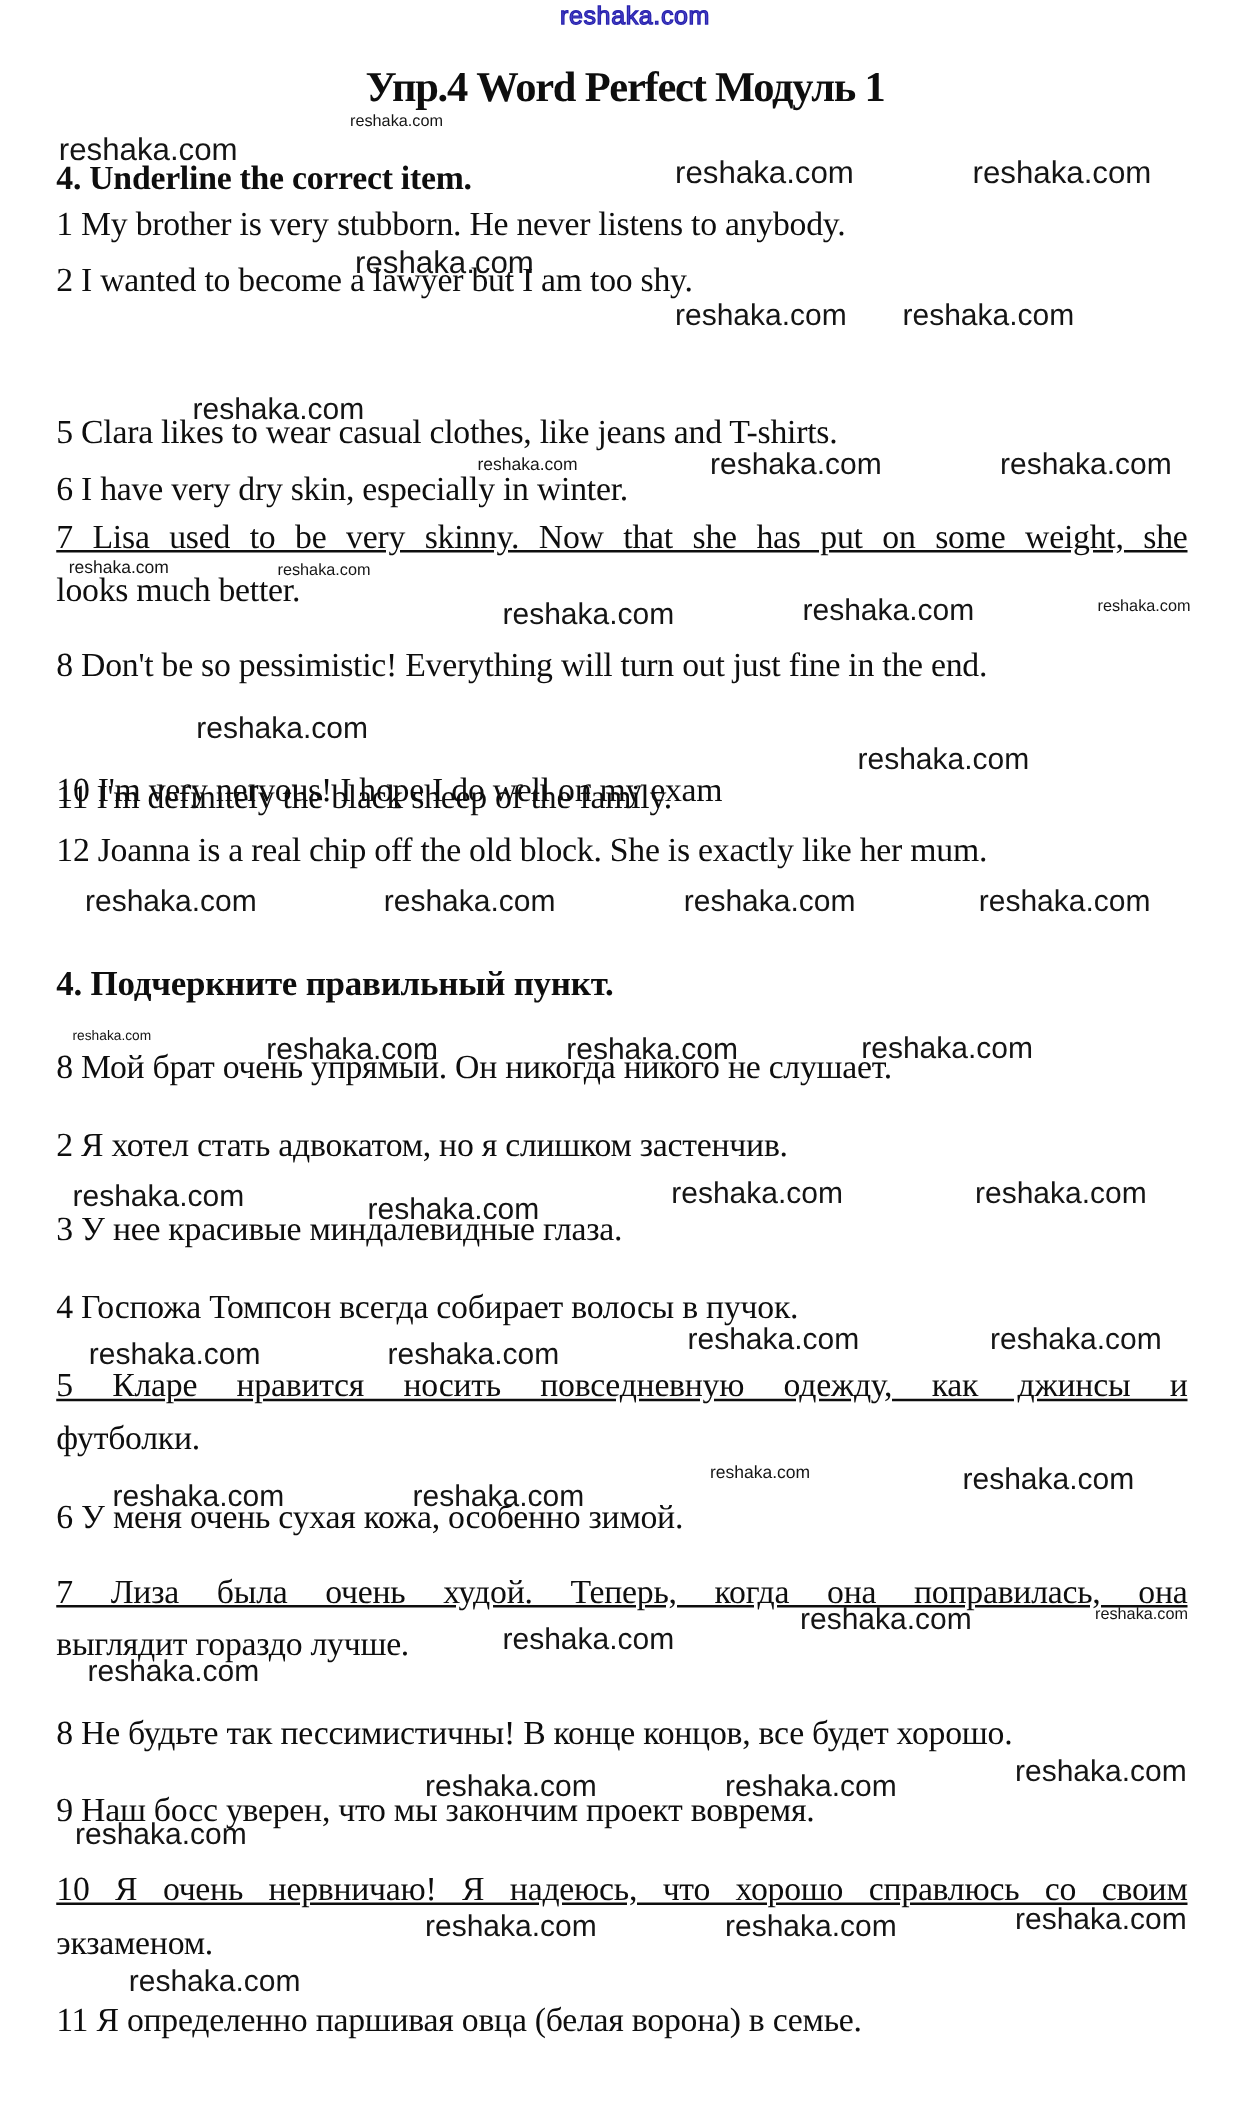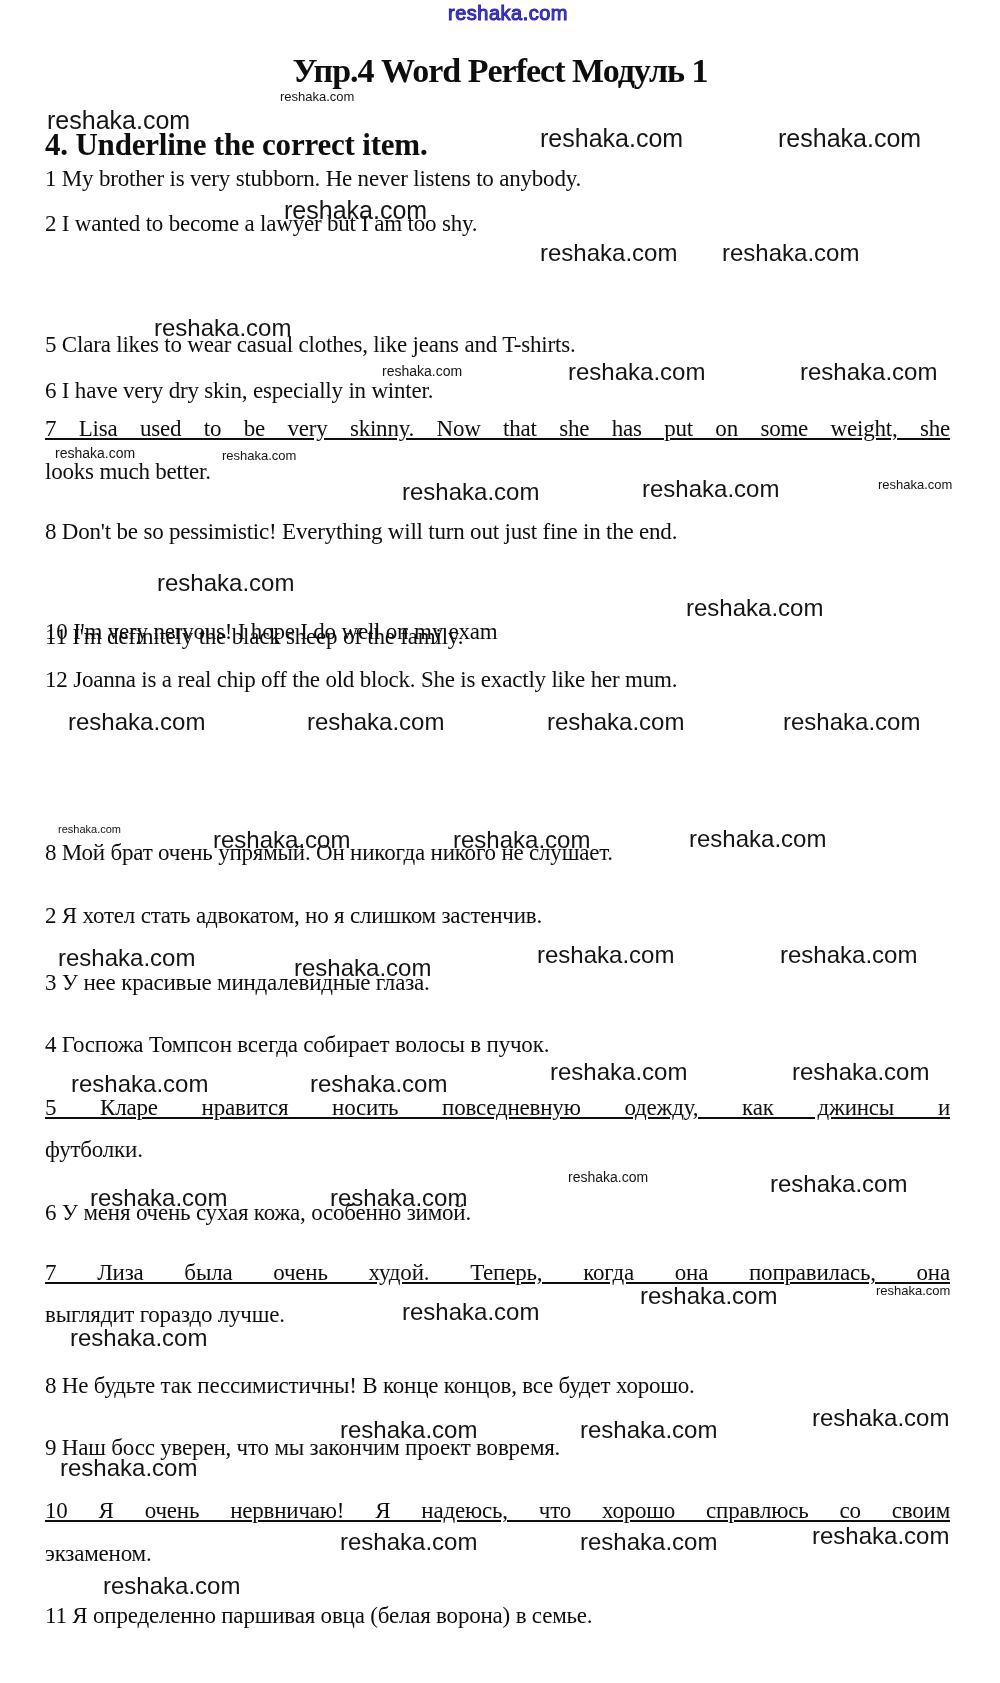--- a/index.html
+++ b/index.html
@@ -25,31 +25,31 @@
     text-align: center;
     font-size: 34px;
     font-weight: bold;
     letter-spacing: -1px;
     white-space: nowrap;
   }
   .heading {
     position: absolute;
     left: 45px;
     margin: 0;
-    font-size: 31px;
+    font-size: 27px;
     font-weight: bold;
     white-space: nowrap;
     letter-spacing: -0.2px;
   }
   .heading.ru { font-size: 28px; }
   .line {
     position: absolute;
     left: 45px;
     margin: 0;
-    font-size: 23px;
+    font-size: 27px;
     line-height: 32px;
     white-space: nowrap;
     letter-spacing: -0.2px;
   }
   .line.fill {
     width: 905px;
     white-space: normal;
     text-align: justify;
     text-align-last: justify;
     text-decoration: underline;
@@ -68,20 +68,21 @@
     letter-spacing: 0.5px;
   }
 </style>
 </head>
 <body>
 
 <div class="page">
 
   <h1 class="title">Упр.4 Word Perfect Модуль 1</h1>
   <h2 class="heading" style="top:127px">4. Underline the correct item.</h2>
+  <h2 class="heading ru" style="top:772px">4. Подчеркните правильный пункт.</h2>
 
   <p class="line" style="top:163px">1 My brother is very stubborn. He never listens to anybody.</p>
   <p class="line" style="top:208px">2 I wanted to become a lawyer but I am too shy.</p>
   <p class="line" style="top:329px">5 Clara likes to wear casual clothes, like jeans and T-shirts.</p>
   <p class="line" style="top:375px">6 I have very dry skin, especially in winter.</p>
   <p class="line fill" style="top:413px">7 Lisa used to be very skinny. Now that she has put on some weight, she</p>
   <p class="line" style="top:456px">looks much better.</p>
   <p class="line" style="top:516px">8 Don't be so pessimistic! Everything will turn out just fine in the end.</p>
   <p class="line" style="top:616px">10 I'm very nervous! I hope I do well on my exam</p>
   <p class="line" style="top:621px">11 I'm definitely the black sheep of the family.</p>

